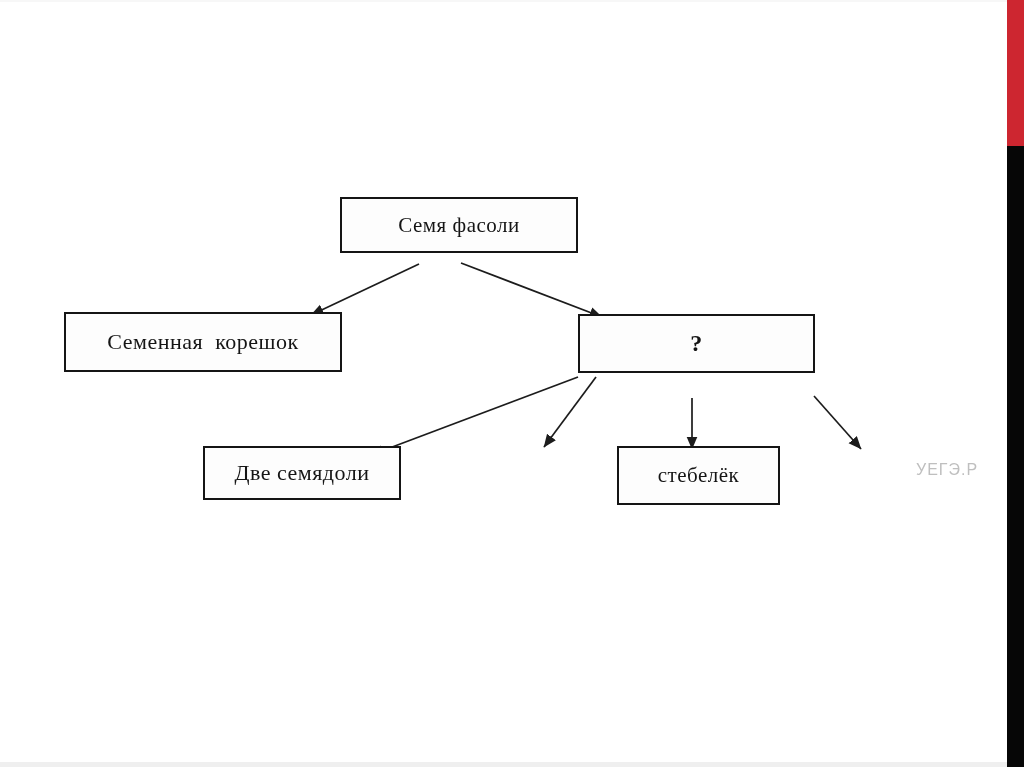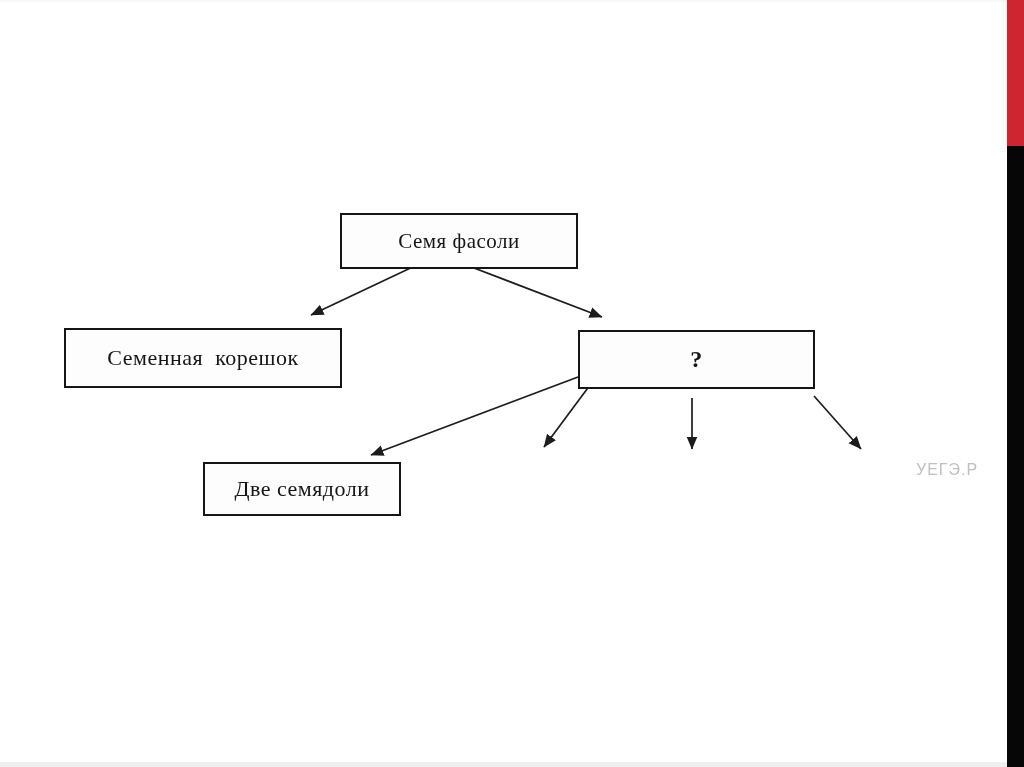--- a/index.html
+++ b/index.html
@@ -33,21 +33,20 @@
     stroke:#1c1c1c;stroke-width:1.7;
   }
   
   .node{
     position:absolute;
     background:#fdfdfd;
     border:2px solid #151515;
     display:flex;align-items:center;justify-content:center;
     box-sizing:border-box;
     color:#151515;
-    margin-top:16px;
   }
   .node .lbl{
     white-space:pre;
     font-size:21px;
     letter-spacing:0.5px;
   }
   .node-seed       {left:340px;top:197px;width:238px;height:56px;}
   .node-seed-coat  {left:64px; top:312px;width:278px;height:60px;}
   .node-seed-coat .lbl{font-size:22px;}
   .node-unknown    {left:578px;top:314px;width:237px;height:59px;}
@@ -97,20 +96,23 @@
 
   <div class="node node-unknown">
     <span class="lbl">?</span>
   </div>
 
   <div class="node node-cotyledons">
     <span class="lbl">Две семядоли</span>
   </div>
 
 
+  <div class="node node-stem">
+    <span class="lbl">стебелёк</span>
+  </div>
 
 
   <div class="watermark">УЕГЭ.Р</div>
 
   <div class="accent-red"></div>
   <div class="accent-black"></div>
 
 </div>
 
 </body></html>

